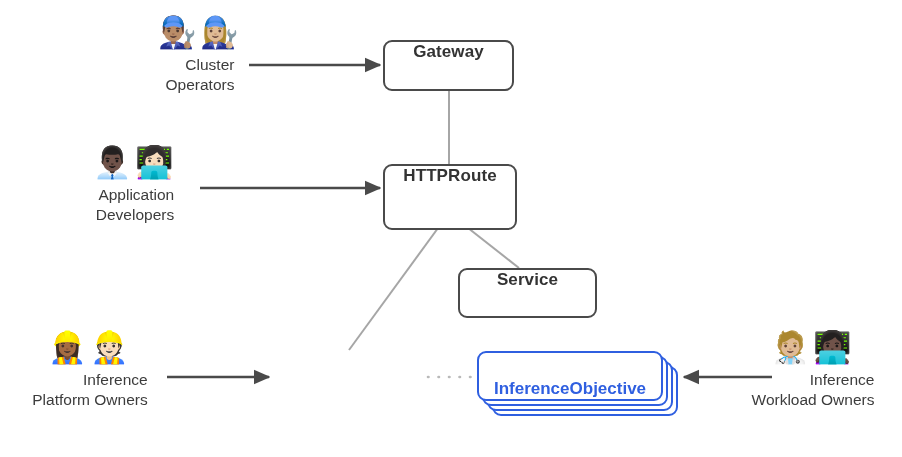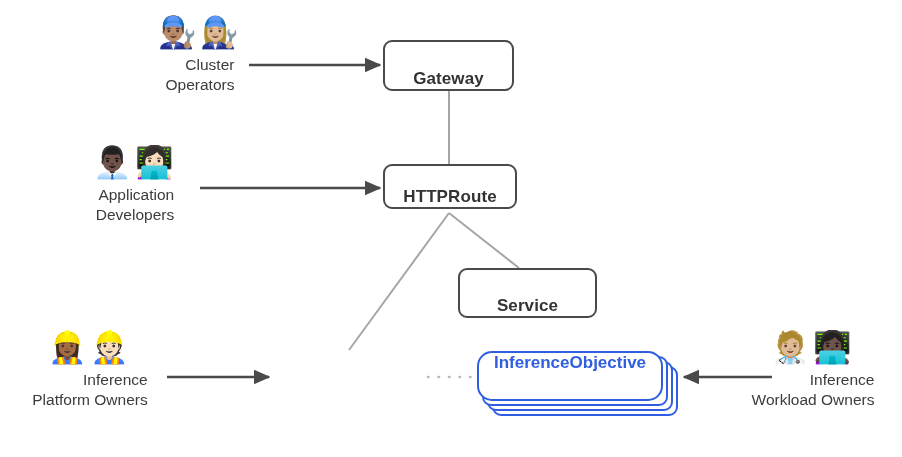--- a/index.html
+++ b/index.html
@@ -27,21 +27,21 @@
     width: 902px;
     height: 457px;
     pointer-events: none;
   }
 
   
   .node {
     position: absolute;
     box-sizing: border-box;
     display: flex;
-    align-items: flex-end;
+    align-items: flex-start;
     justify-content: center;
     border-radius: 9px;
     background: #ffffff;
     text-align: center;
     line-height: 1.15;
   }
   .node .node-label {
     font-weight: bold;
     letter-spacing: 0.1px;
   }
@@ -70,24 +70,24 @@
     border: 2px solid #2f5fe0;
     border-radius: 9px;
     background: #ffffff;
   }
   .stack .stack-front {
     position: absolute;
     left: 0;
     top: 0;
     box-sizing: border-box;
     border: 2px solid #2f5fe0;
-    border-radius: 15px;
+    border-radius: 9px;
     background: #ffffff;
     display: flex;
-    align-items: flex-start;
+    align-items: flex-end;
     justify-content: center;
   }
   .stack .node-label {
     color: #2f5fe0;
     font-size: 17px;
     font-weight: bold;
   }
 
   
   .actor {
@@ -139,21 +139,21 @@
 
     <line x1="167" y1="377" x2="269" y2="377" stroke="#4a4a4a" stroke-width="2.4" marker-end="url(#arrowDark)"></line>
 
     <line x1="772" y1="377" x2="684" y2="377" stroke="#4a4a4a" stroke-width="2.4" marker-end="url(#arrowDark)"></line>
   </svg>
 
   <div class="node gray" style="left:383px; top:40px; width:131px; height:51px;">
     <span class="node-label">Gateway</span>
   </div>
 
-  <div class="node gray" style="left:383px; top:164px; width:134px; height:45px;">
+  <div class="node gray" style="left:383px; top:164px; width:134px; height:66px;">
     <span class="node-label">HTTPRoute</span>
   </div>
 
   <div class="node gray" style="left:458px; top:268px; width:139px; height:50px;">
     <span class="node-label">Service</span>
   </div>
 
 
   <div class="stack" style="left:477px; top:351px; width:200px; height:64px;">
     <div class="stack-layer" style="left:15px; top:15px; width:186px; height:50px;"></div>

